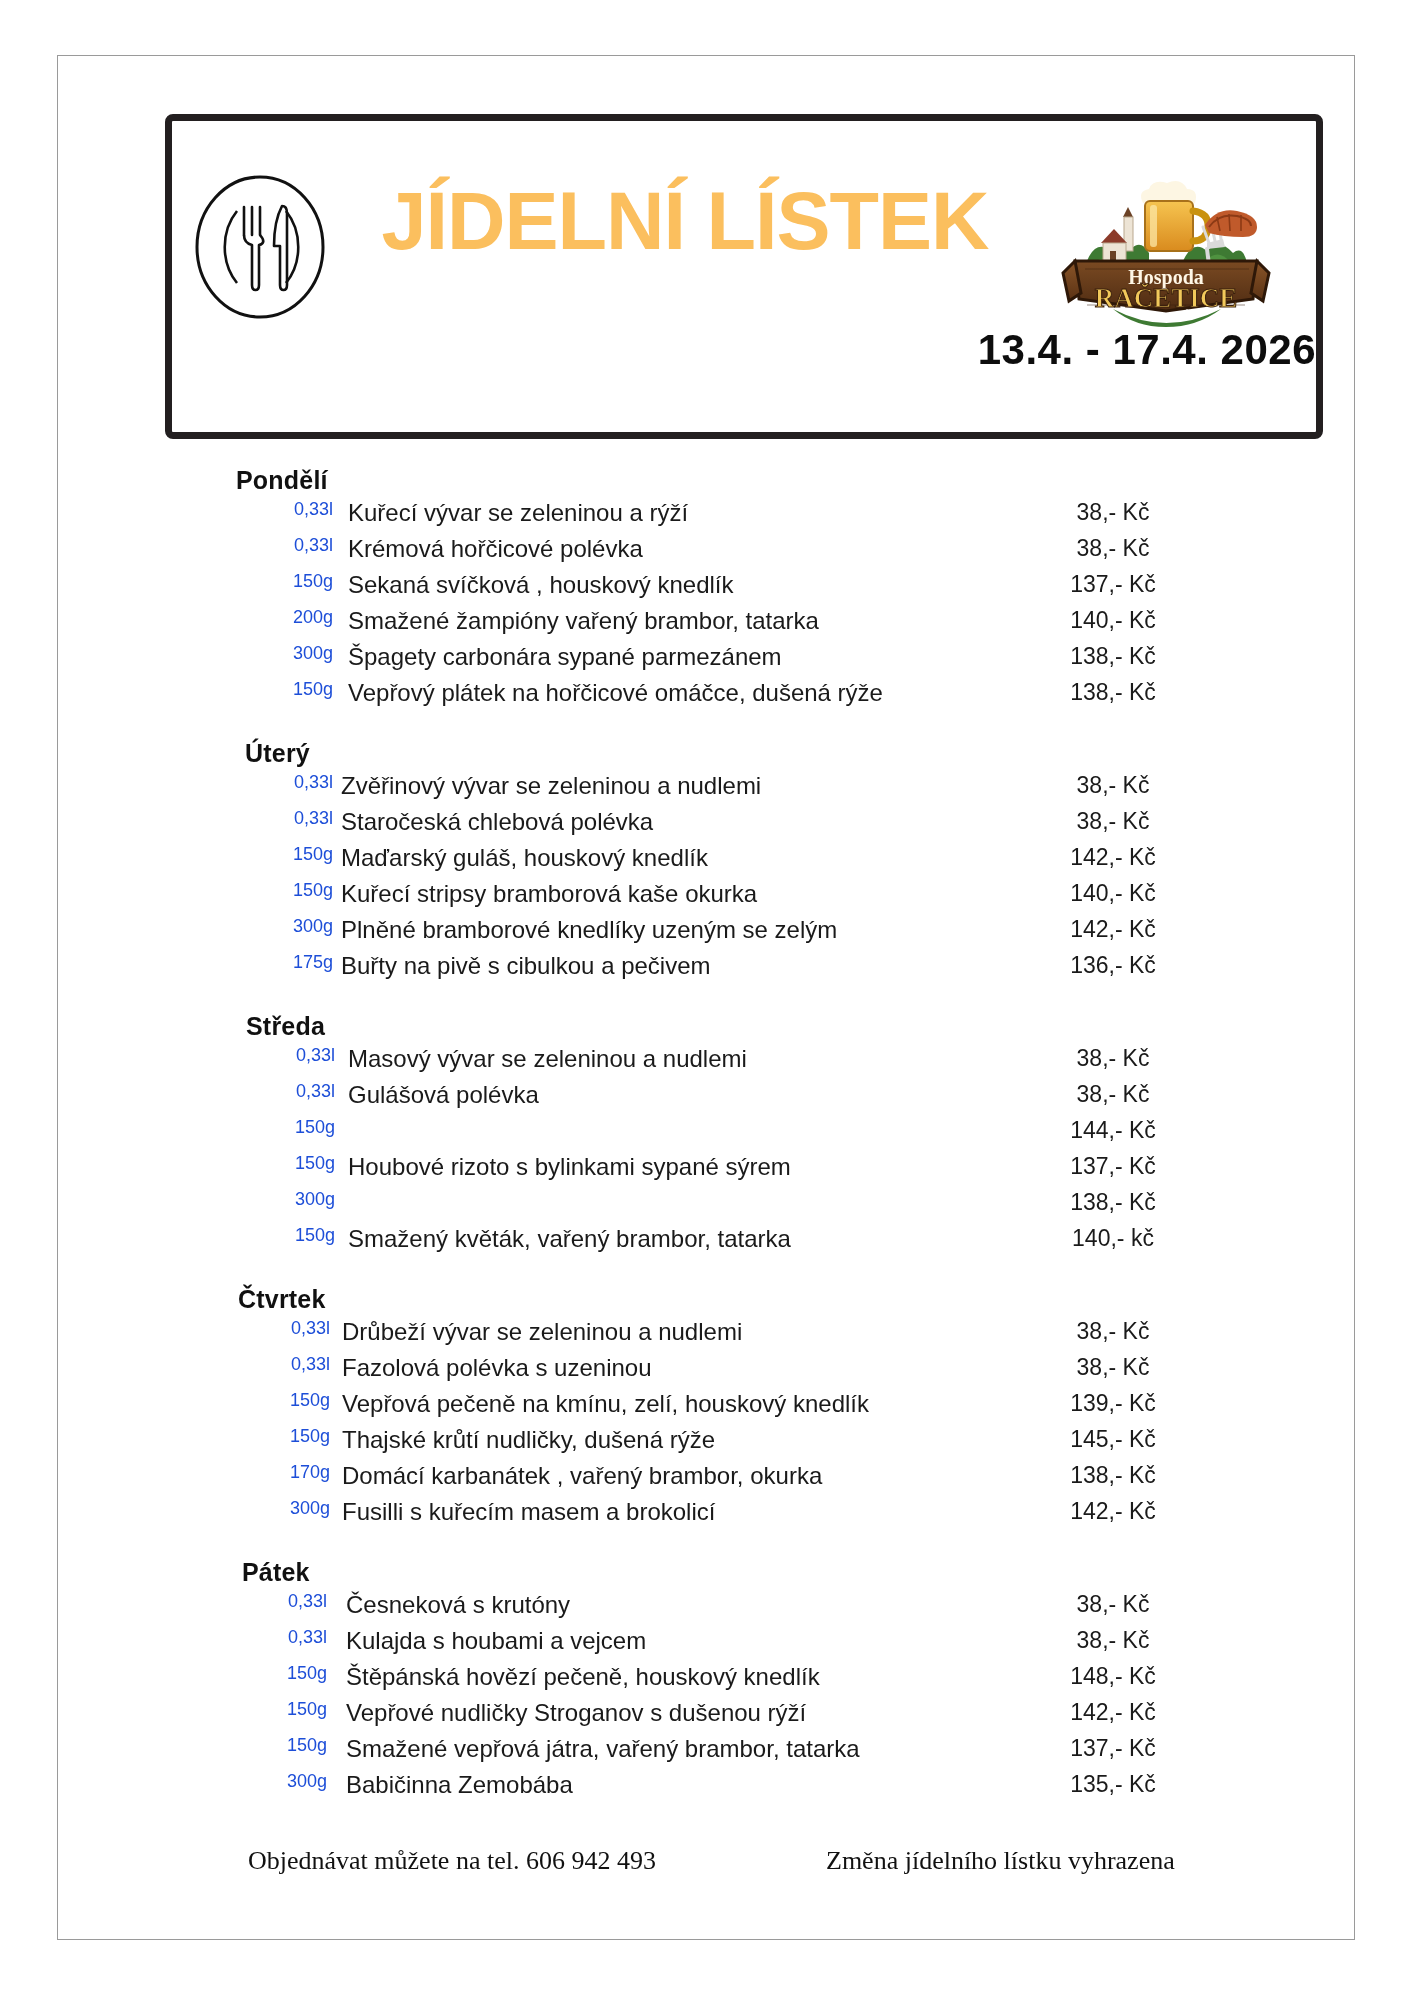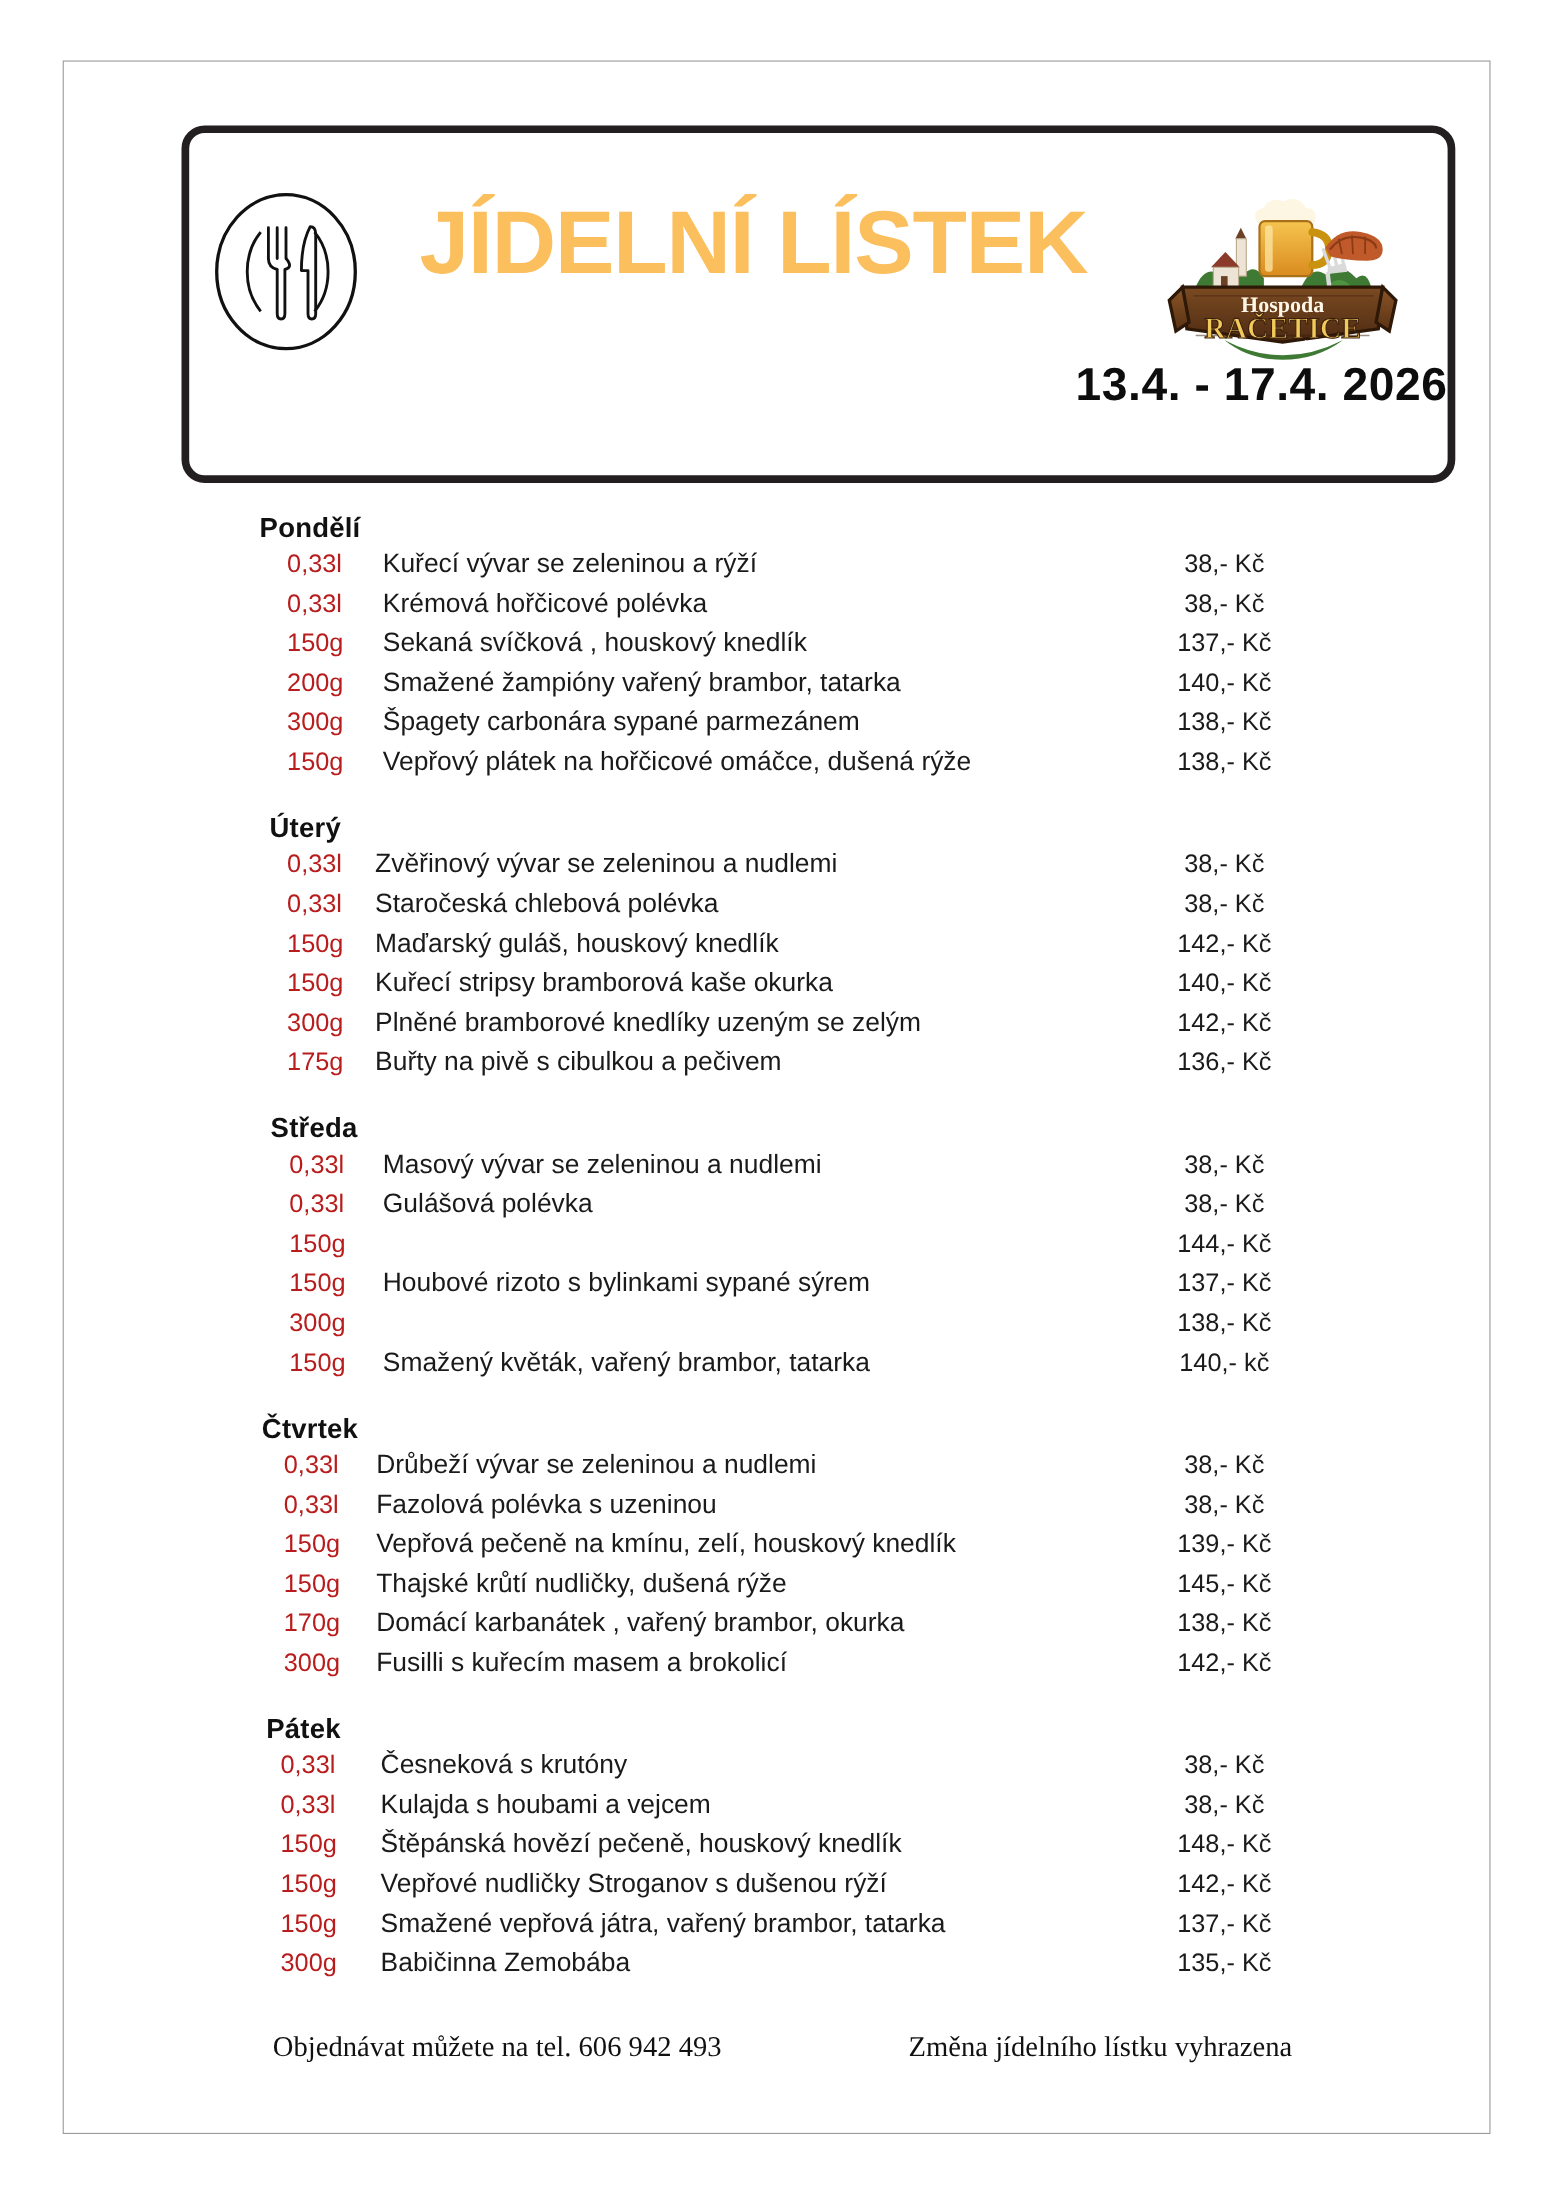--- a/index.html
+++ b/index.html
@@ -29,21 +29,21 @@
   }
 
   
   #header-box {
     position: absolute;
     left: 107px;
     top: 58px;
     width: 1158px;
     height: 325px;
     border: 7px solid #231f20;
-    border-radius: 21px;
+    border-radius: 8px;
     box-sizing: border-box;
     background: #fff;
   }
 
   #header-top-row {
     position: absolute;
     left: 0;
     top: 42px;
     width: 100%;
     height: 160px;
@@ -120,23 +120,23 @@
   .menu-row {
     position: relative;
     height: 36px;
     display: block;
   }
 
   .portion {
     position: absolute;
     left: 203px;
     width: 72px;
-    text-align: left;
-    font-size: 23px;
-    color: #b91c1c;
+    text-align: right;
+    font-size: 18px;
+    color: #1d4ed8;
   }
 
   .dish {
     position: absolute;
     left: 288px;
     font-size: 24px;
     color: #1a1a1a;
     white-space: nowrap;
   }
 

